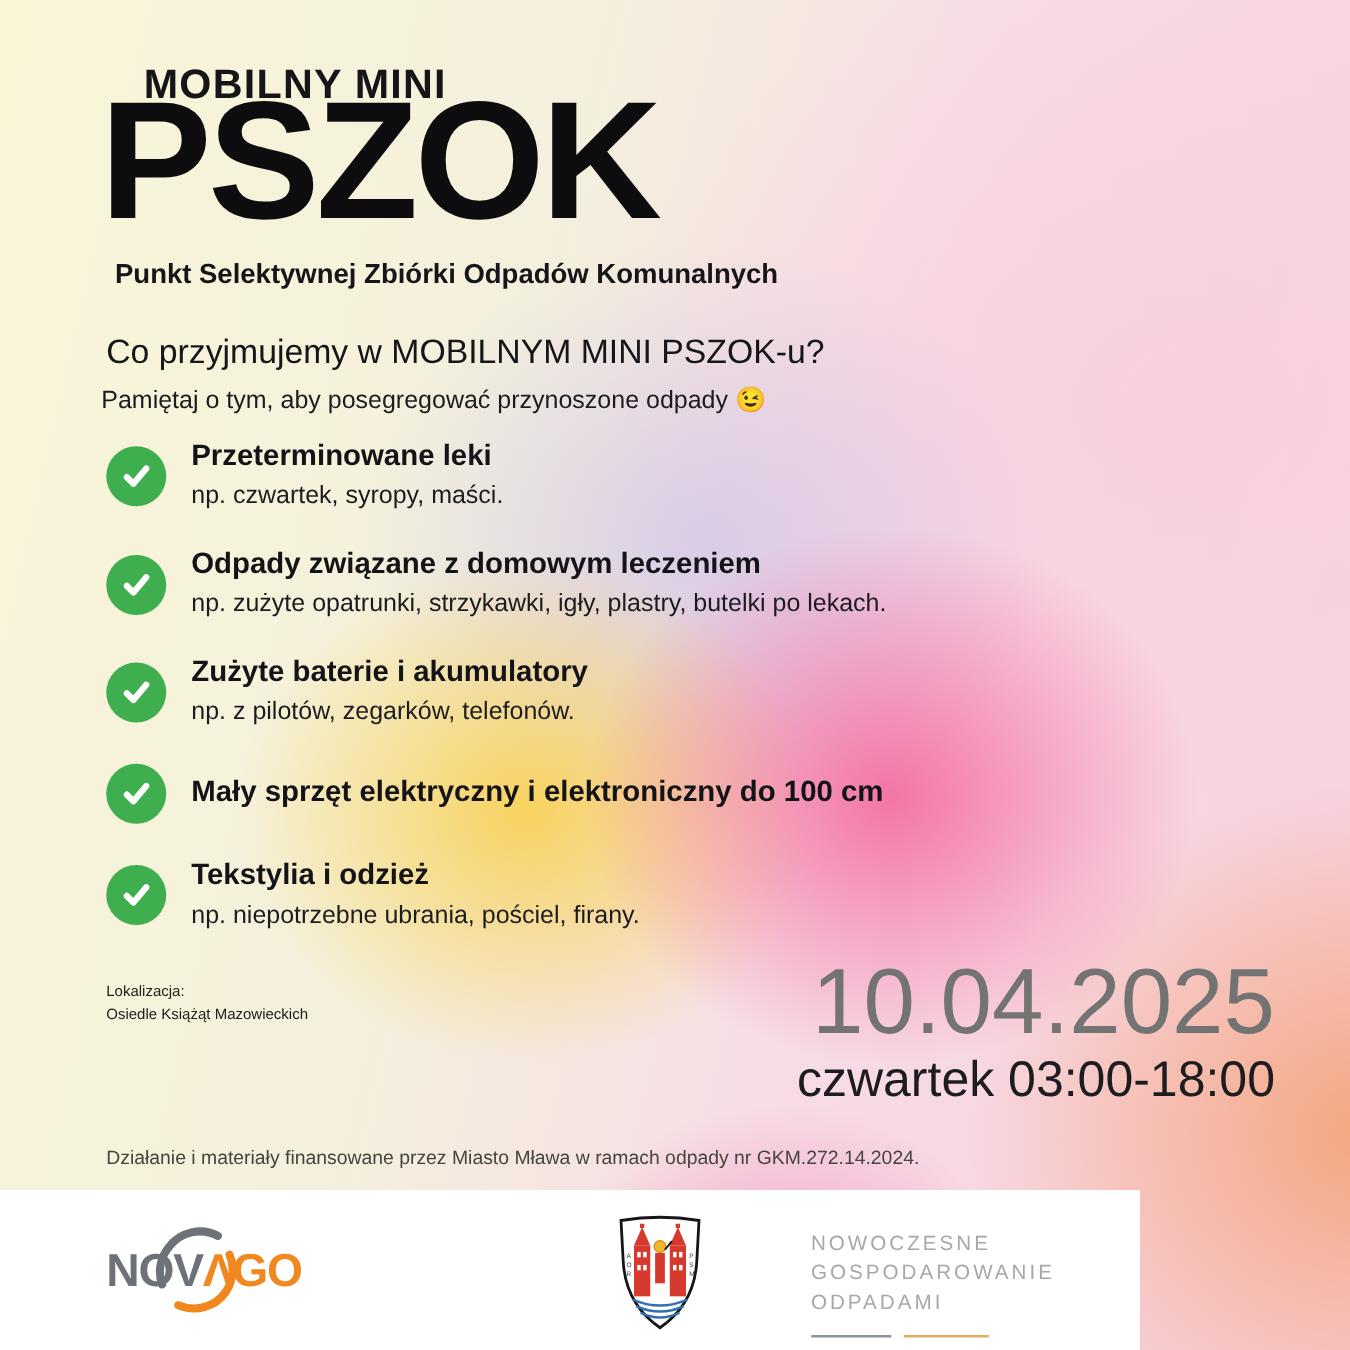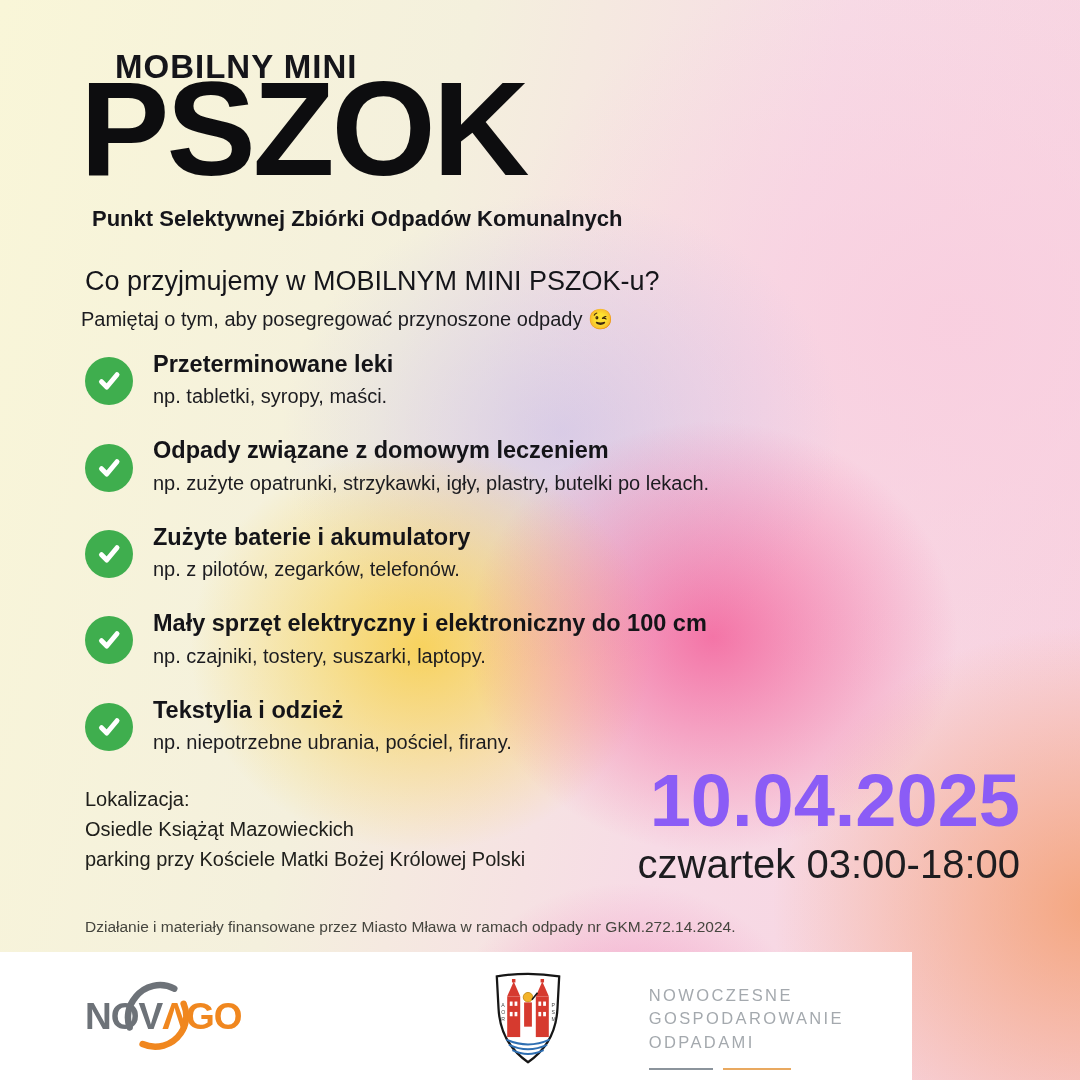--- a/index.html
+++ b/index.html
@@ -43,24 +43,24 @@
   .check{
     flex:0 0 48px;width:48px;height:48px;border-radius:50%;
     background:#3fae4e;display:flex;align-items:center;justify-content:center;
     margin-right:20px;margin-top:2px;
   }
   .check svg{width:30px;height:30px;display:block;}
   .item-title{font-size:23.5px;font-weight:800;color:#141418;line-height:1.25;}
   .item-desc{font-size:20px;font-weight:400;color:#1c1c20;line-height:1.4;margin-top:3px;}
   .location{
     position:absolute;left:85px;top:784px;
-    font-size:20px;font-weight:400;color:#20201c;line-height:1.5;
+    font-size:12px;font-weight:400;color:#20201c;line-height:1.5;
   }
   .date-block{position:absolute;right:60px;top:762px;text-align:right;}
-  .date{font-size:74px;font-weight:700;letter-spacing:0px;color:#8b5cf6;line-height:1.05;}
+  .date{font-size:74px;font-weight:400;letter-spacing:0px;color:#737373;line-height:1.05;}
   .time{font-size:40px;font-weight:400;color:#1d1d20;margin-top:2px;}
   .funding{
     position:absolute;left:85px;top:918px;
     font-size:15.5px;font-weight:400;color:#45453e;
   }
   .footer{
     position:absolute;left:0;bottom:0;width:912px;height:128px;background:#ffffff;
   }
   
   .novago{position:absolute;left:85px;top:26px;width:150px;height:76px;}
@@ -97,21 +97,21 @@
 
 <div class="checklist">
   <div class="item">
     <span class="check">
       <svg viewBox="0 0 24 24">
           <path d="M6 12.6l4.2 4.2L18.4 7" stroke="#fff" stroke-width="4" fill="none" stroke-linecap="round" stroke-linejoin="round"></path>
         </svg>
     </span>
     <div class="item-text">
       <div class="item-title">Przeterminowane leki</div>
-      <div class="item-desc">np. tabletki, syropy, maści.</div>
+      <div class="item-desc">np. czwartek, syropy, maści.</div>
     </div>
   </div>
   <div class="item">
     <span class="check">
       <svg viewBox="0 0 24 24">
           <path d="M6 12.6l4.2 4.2L18.4 7" stroke="#fff" stroke-width="4" fill="none" stroke-linecap="round" stroke-linejoin="round"></path>
         </svg>
     </span>
     <div class="item-text">
       <div class="item-title">Odpady związane z domowym leczeniem</div>
@@ -130,40 +130,38 @@
     </div>
   </div>
   <div class="item">
     <span class="check">
       <svg viewBox="0 0 24 24">
           <path d="M6 12.6l4.2 4.2L18.4 7" stroke="#fff" stroke-width="4" fill="none" stroke-linecap="round" stroke-linejoin="round"></path>
         </svg>
     </span>
     <div class="item-text">
       <div class="item-title">Mały sprzęt elektryczny i elektroniczny do 100 cm</div>
-      <div class="item-desc">np. czajniki, tostery, suszarki, laptopy.</div>
     </div>
   </div>
   <div class="item">
     <span class="check">
       <svg viewBox="0 0 24 24">
           <path d="M6 12.6l4.2 4.2L18.4 7" stroke="#fff" stroke-width="4" fill="none" stroke-linecap="round" stroke-linejoin="round"></path>
         </svg>
     </span>
     <div class="item-text">
       <div class="item-title">Tekstylia i odzież</div>
       <div class="item-desc">np. niepotrzebne ubrania, pościel, firany.</div>
     </div>
   </div>
 </div>
 
 <div class="location">
   <div>Lokalizacja:</div>
   <div>Osiedle Książąt Mazowieckich</div>
-  <div>parking przy Kościele Matki Bożej Królowej Polski</div>
 </div>
 
 <div class="date-block">
   <div class="date">10.04.2025</div>
   <div class="time">czwartek 03:00-18:00</div>
 </div>
 
 <div class="funding">Działanie i materiały finansowane przez Miasto Mława w ramach odpady nr GKM.272.14.2024.</div>
 
 <div class="footer">

